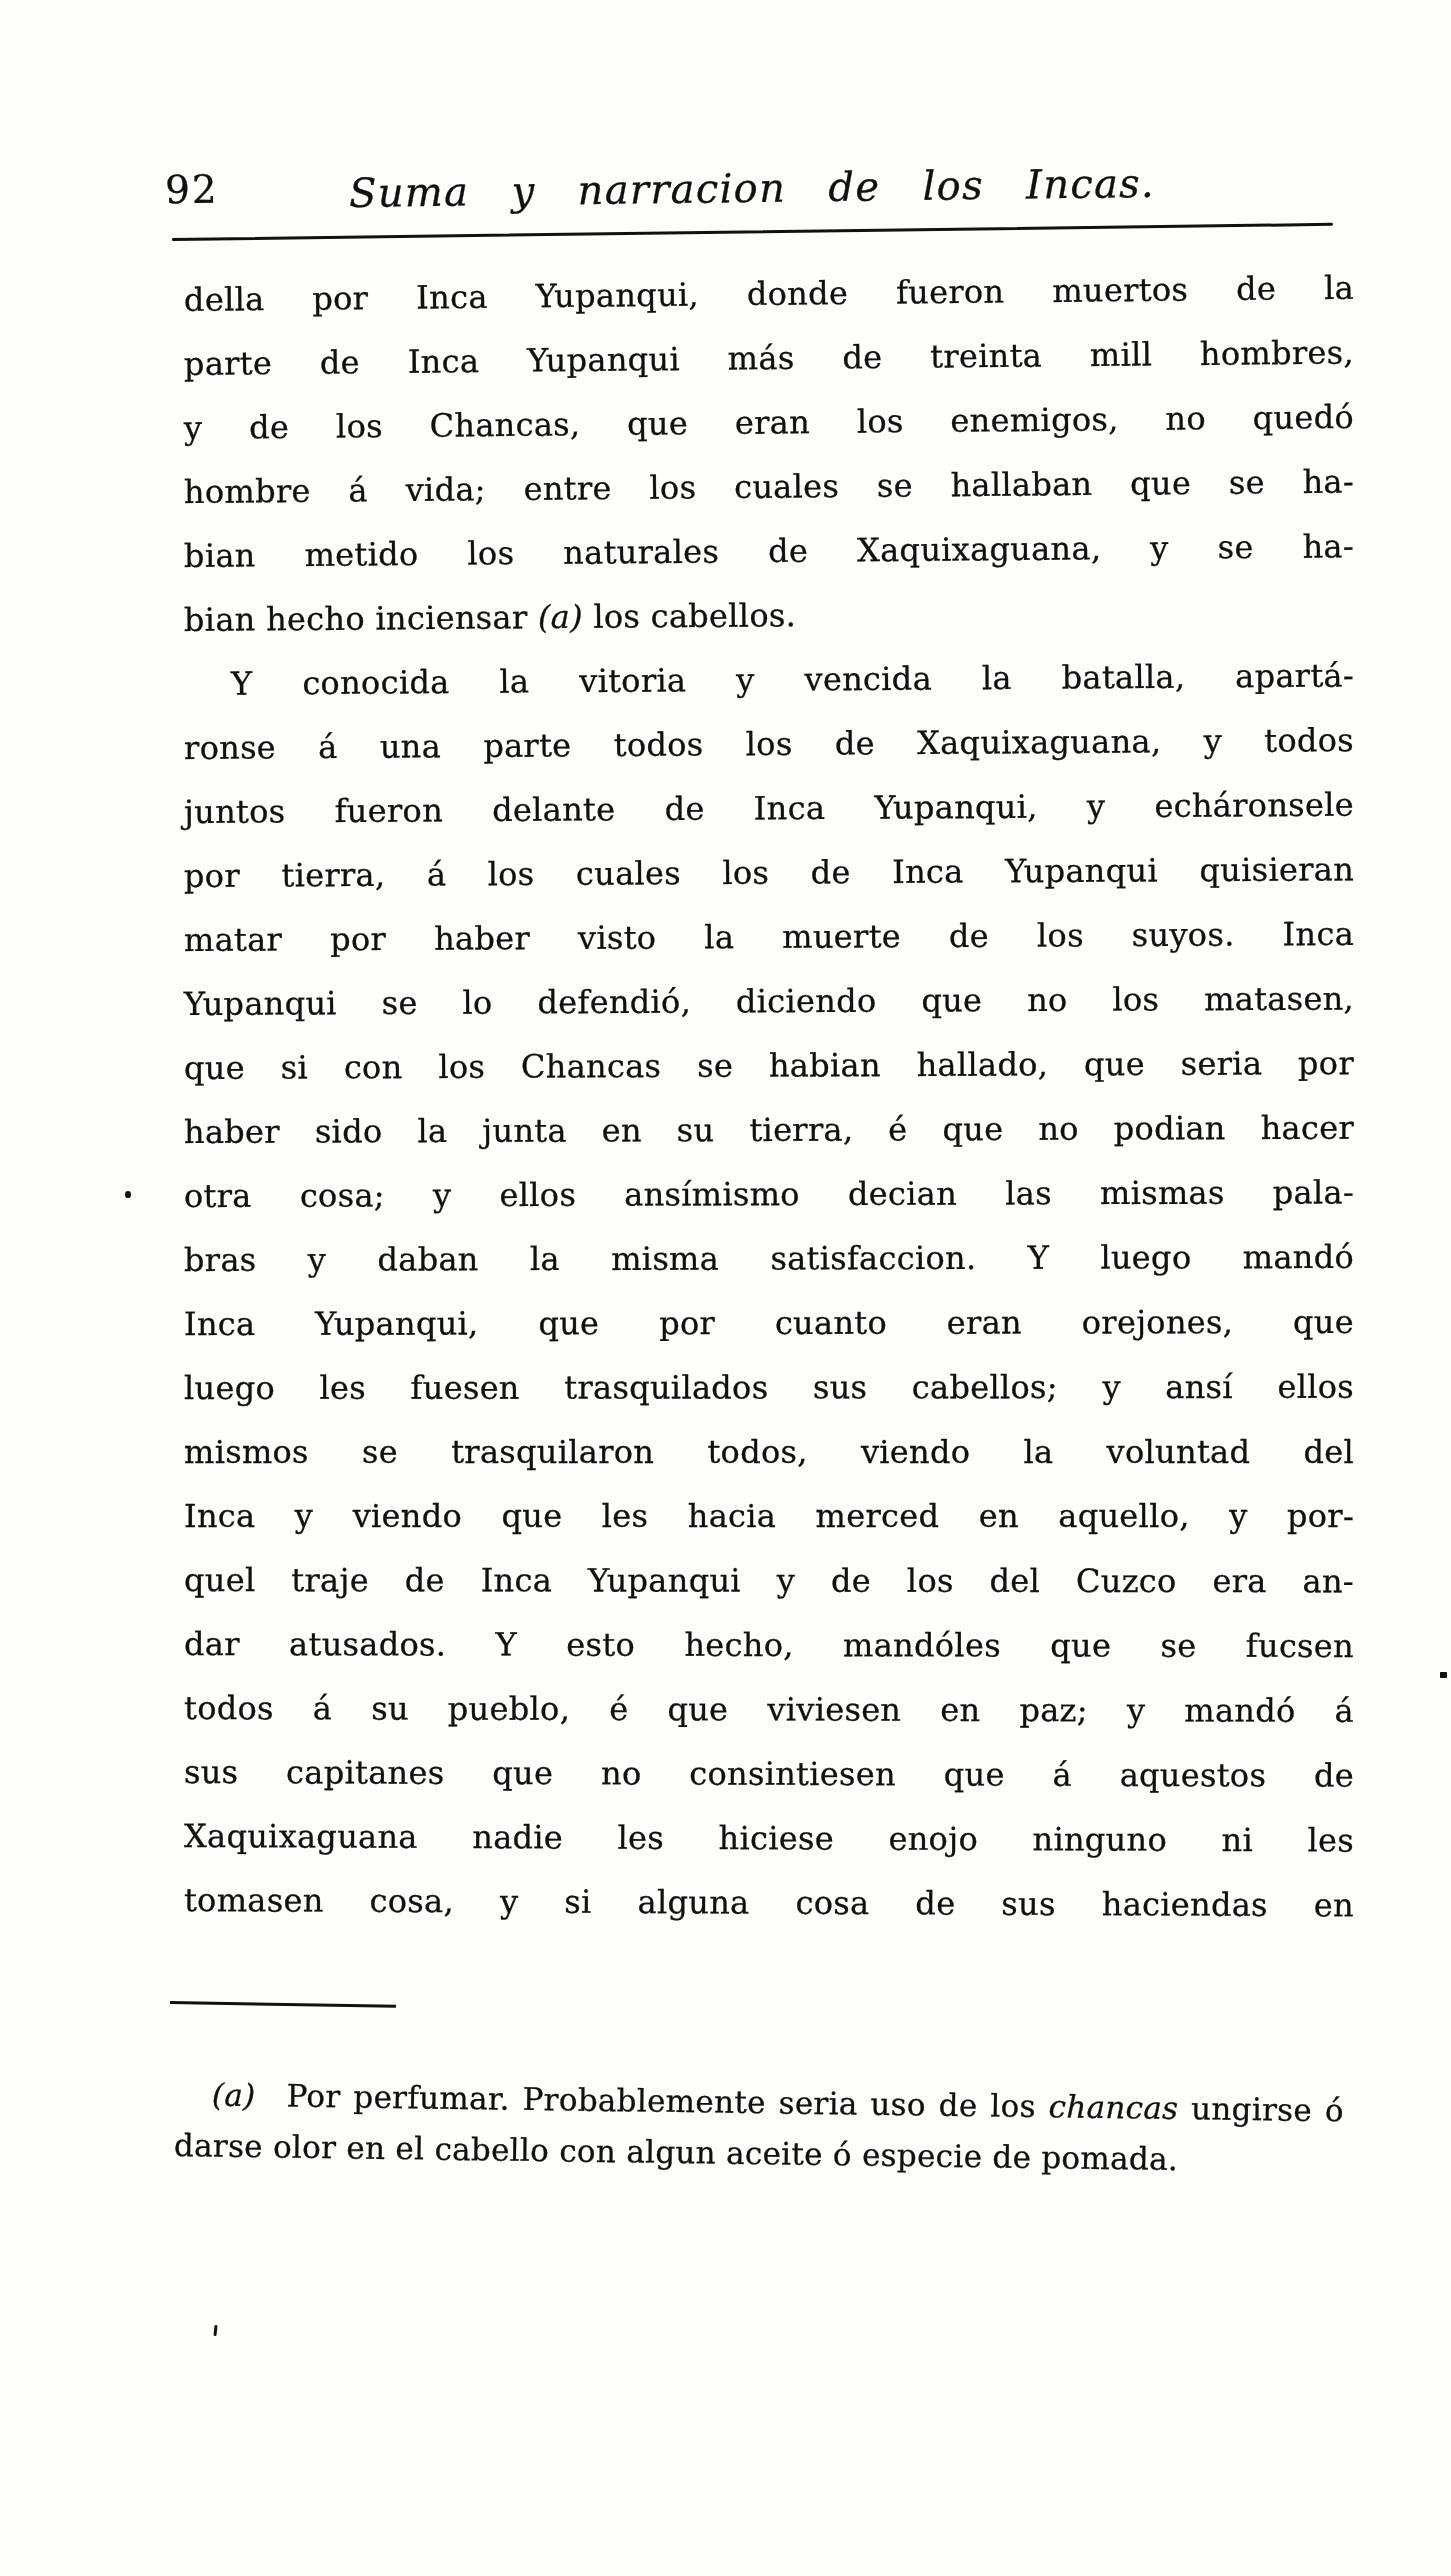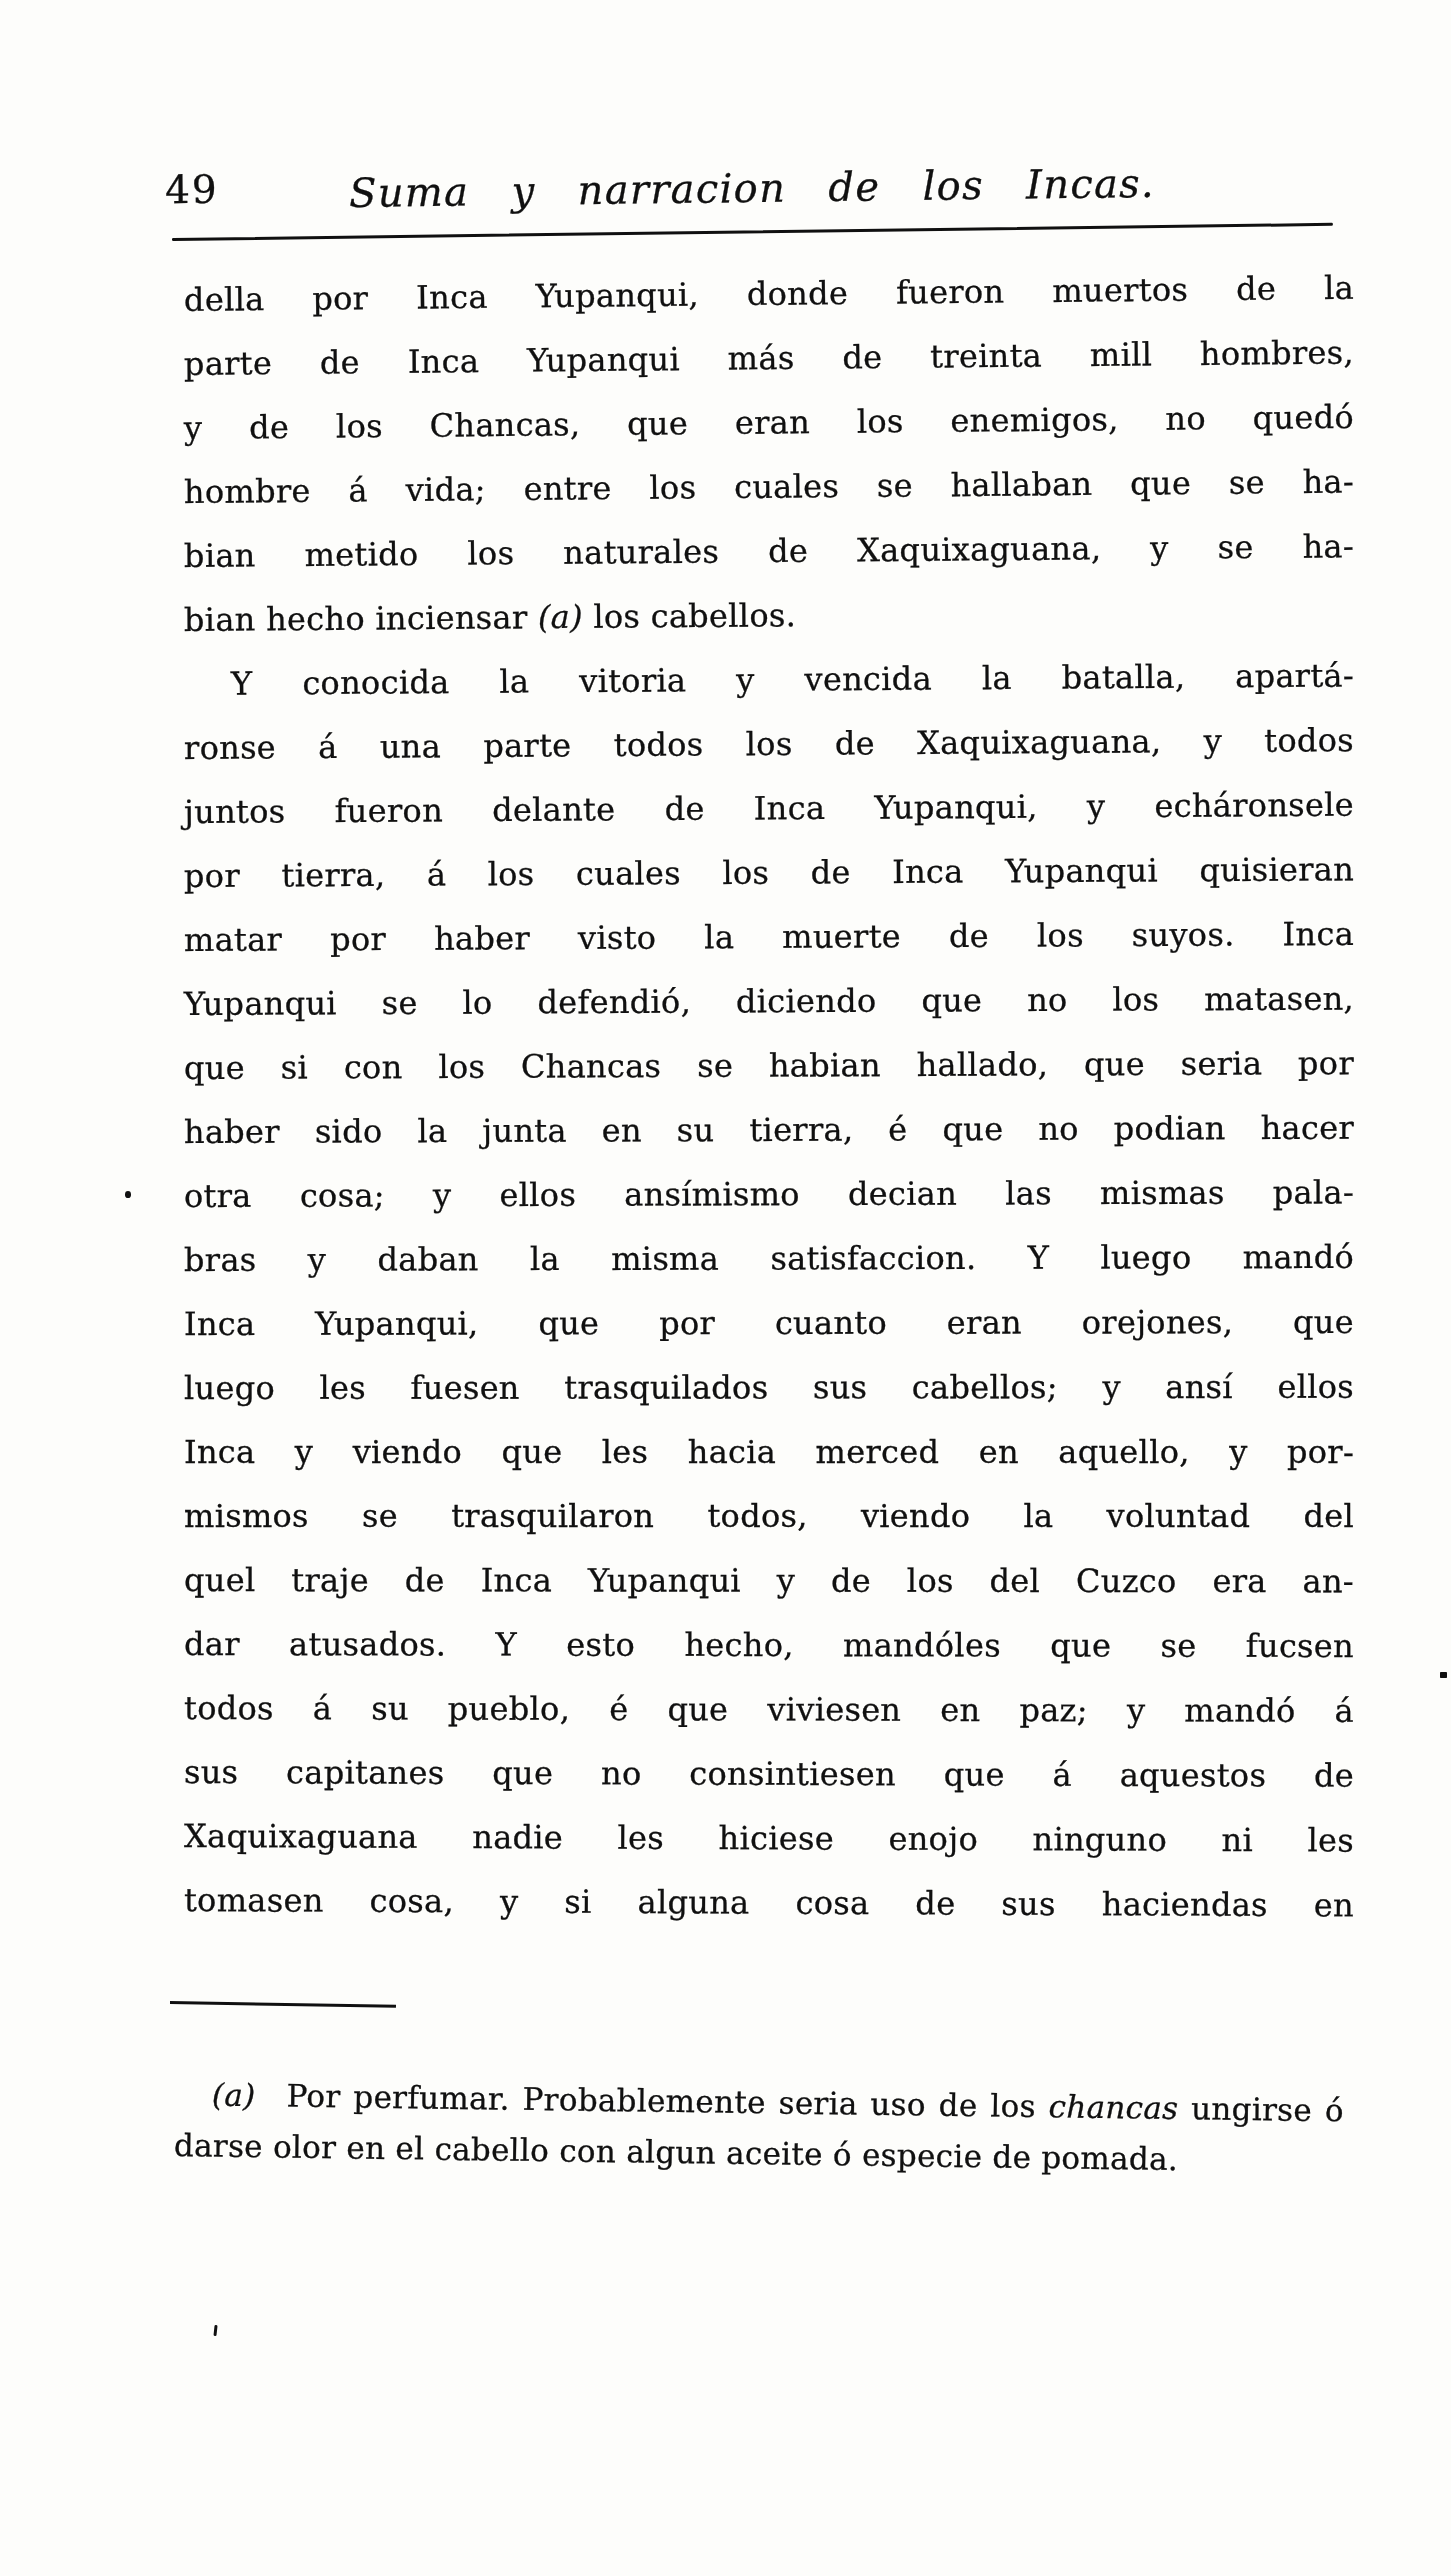--- a/index.html
+++ b/index.html
@@ -105,21 +105,21 @@
   .speck { position: absolute; background: var(--ink, #101010); }
   .speck-margin-dot { left: 125px; top: 1191px; width: 6px; height: 6.7px; border-radius: 50%; }
   .speck-bottom-tick { left: 214px; top: 2325px; width: 3.3px; height: 11.4px; border-radius: 1.3px; transform: rotate(6deg); }
   .speck-right-blob { left: 1440px; top: 1672px; width: 7.3px; height: 6px; border-radius: 0.7px; }
 </style>
 </head>
 <body>
 
 <div class="page">
 
-  <div class="page-number">49</div>
+  <div class="page-number">92</div>
   <div class="running-title">Suma y narracion de los Incas.</div>
   <div class="header-rule"></div>
 
   <div class="body-text">
     <div class="line" style="transform:rotate(-0.60deg)">della por Inca Yupanqui, donde fueron muertos de la</div>
     <div class="line" style="transform:rotate(-0.57deg)">parte de Inca Yupanqui más de treinta mill  hombres,</div>
     <div class="line" style="transform:rotate(-0.54deg)">y de los Chancas, que eran los enemigos, no quedó</div>
     <div class="line" style="transform:rotate(-0.51deg)">hombre á vida; entre los cuales se hallaban que se ha-</div>
     <div class="line" style="transform:rotate(-0.48deg)">bian metido los naturales de Xaquixaguana, y se ha-</div>
     <div class="line para-end" style="transform:rotate(-0.45deg)"><span>bian hecho inciensar </span><span class="fn-marker-inline">(a)</span><span> los cabellos.</span></div>
@@ -128,22 +128,22 @@
     <div class="line" style="transform:rotate(-0.36deg)">juntos fueron delante de Inca Yupanqui, y echáronsele</div>
     <div class="line" style="transform:rotate(-0.33deg)">por tierra, á los cuales los de Inca Yupanqui quisieran</div>
     <div class="line" style="transform:rotate(-0.30deg)">matar por haber visto la muerte de los suyos. Inca</div>
     <div class="line" style="transform:rotate(-0.27deg)">Yupanqui se lo defendió, diciendo que no los matasen,</div>
     <div class="line" style="transform:rotate(-0.24deg)">que si con los Chancas se habian hallado, que seria por</div>
     <div class="line" style="transform:rotate(-0.21deg)">haber sido la junta en su tierra, é que no podian hacer</div>
     <div class="line" style="transform:rotate(-0.18deg)">otra cosa; y ellos ansímismo decian las mismas pala-</div>
     <div class="line" style="transform:rotate(-0.15deg)">bras y daban la misma satisfaccion. Y luego mandó</div>
     <div class="line" style="transform:rotate(-0.10deg)">Inca Yupanqui, que por cuanto eran orejones, que</div>
     <div class="line" style="transform:rotate(-0.06deg)">luego les fuesen trasquilados sus cabellos; y ansí ellos</div>
+    <div class="line" style="transform:rotate(-0.02deg)">mismos se trasquilaron todos, viendo la voluntad del</div>
     <div class="line" style="transform:rotate(0.02deg)">Inca y viendo que les hacia merced en aquello, y por-</div>
-    <div class="line" style="transform:rotate(-0.02deg)">mismos se trasquilaron todos, viendo la voluntad del</div>
     <div class="line" style="transform:rotate(0.06deg)">quel traje de Inca Yupanqui y de los del Cuzco era an-</div>
     <div class="line" style="transform:rotate(0.10deg)">dar atusados. Y esto hecho, mandóles que se fucsen</div>
     <div class="line" style="transform:rotate(0.14deg)">todos á su pueblo, é que viviesen en paz; y mandó á</div>
     <div class="line" style="transform:rotate(0.18deg)">sus capitanes que no consintiesen que á aquestos de</div>
     <div class="line" style="transform:rotate(0.22deg)">Xaquixaguana nadie les hiciese enojo ninguno ni les</div>
     <div class="line" style="transform:rotate(0.26deg)">tomasen cosa, y si alguna cosa de sus haciendas en</div>
   </div>
 
   <div class="footnote-separator"></div>
   <div class="footnote">

